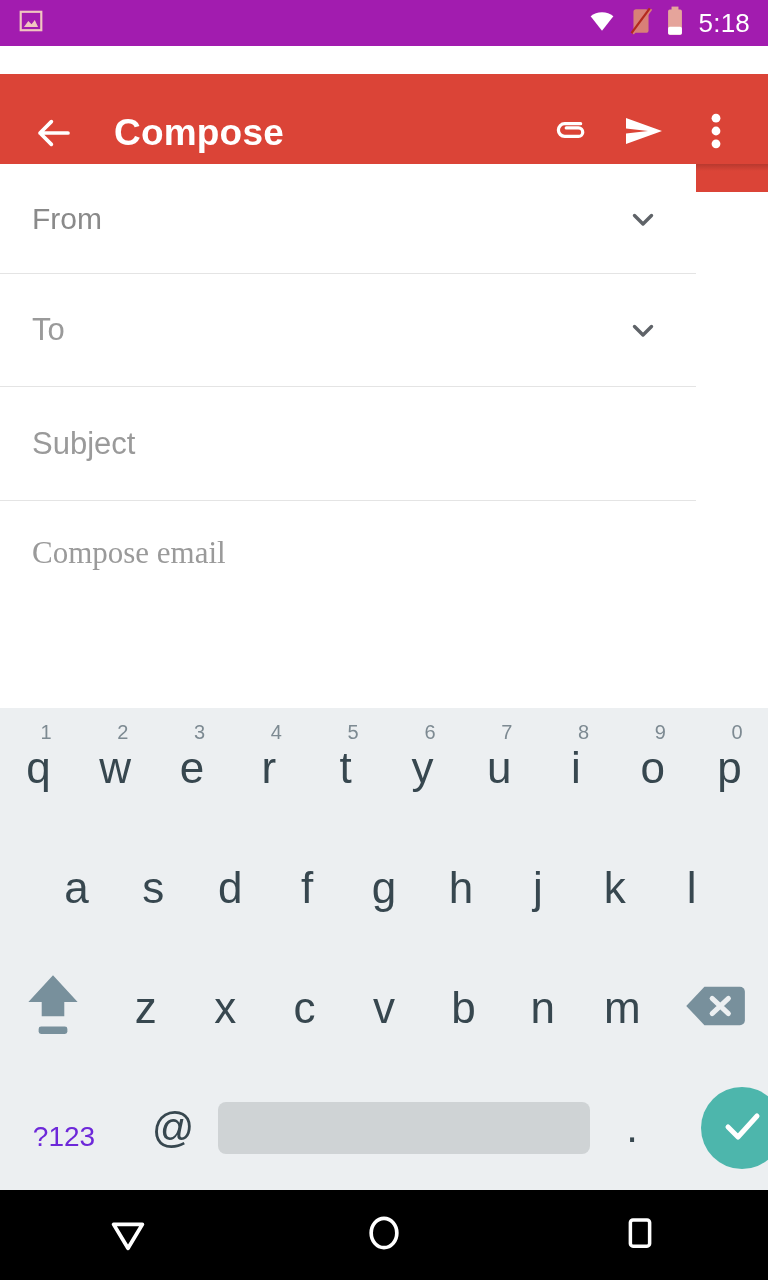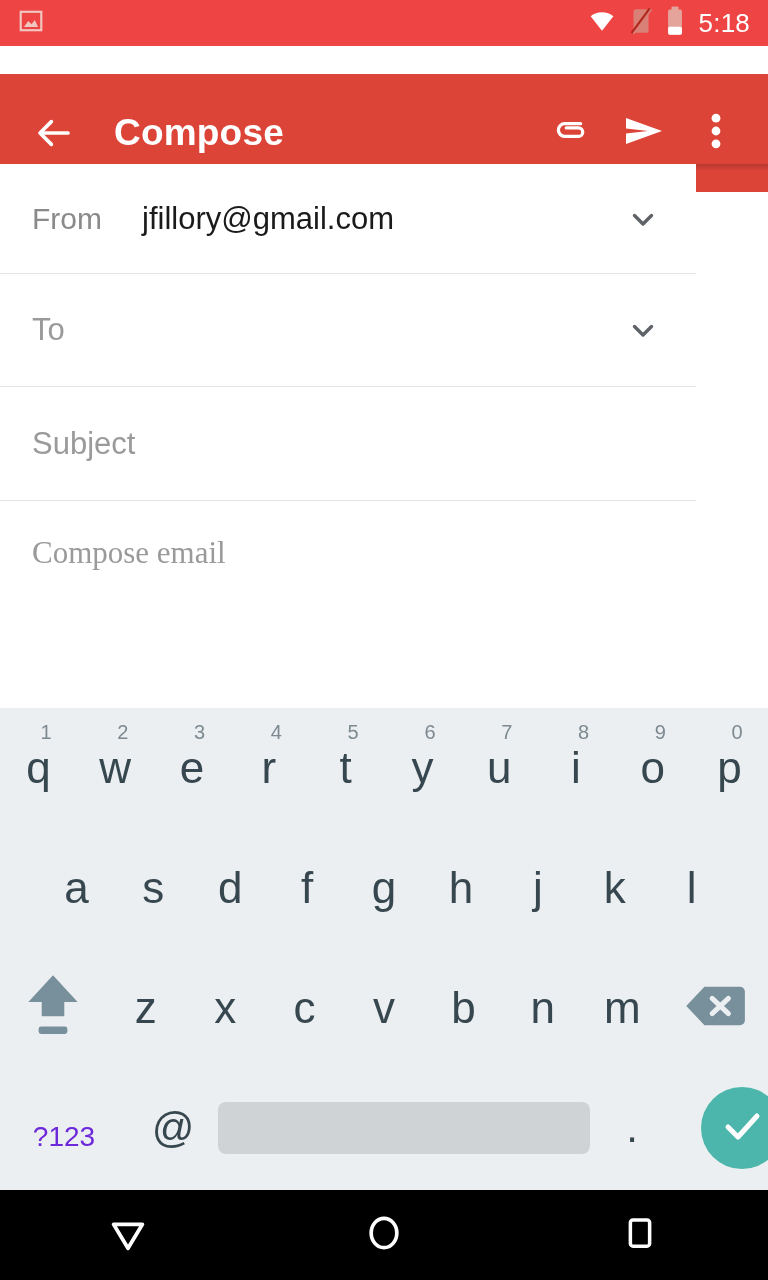--- a/index.html
+++ b/index.html
@@ -21,21 +21,21 @@
     background: #ffffff;
     overflow: hidden;
   }
 
   
   .status-bar {
     position: absolute;
     top: 0; left: 0;
     width: 768px;
     height: 46px;
-    background: #ef4444;
+    background: #a21caf;
     display: flex;
     align-items: center;
     box-sizing: border-box;
     padding: 0 18px 0 18px;
   }
   .status-left { display: flex; align-items: center; gap: 10px; flex: 1; }
   .status-right { display: flex; align-items: center; gap: 11px; }
   .status-clock {
     color: #ffffff;
     font-size: 26px;
@@ -323,21 +323,20 @@
         </span>
       </div>
     </div>
   </div>
   <div class="bar-shadow"></div>
 
   <div class="compose-area">
 
     <div class="field-row row-from">
       <span class="field-label">From</span>
-      <span class="field-value">jfillory@gmail.com</span>
       <span class="field-spacer"></span>
       <span class="chevron-btn">
         <svg width="34" height="34" viewBox="0 0 24 24">
           <path d="M6 9.5 L12 15.5 L18 9.5" fill="none" stroke="#5F6368" stroke-width="2.4" stroke-linecap="round" stroke-linejoin="round"></path>
         </svg>
       </span>
     </div>
 
     <div class="field-row row-to">
       <span class="field-placeholder" placeholder="To">To</span>

